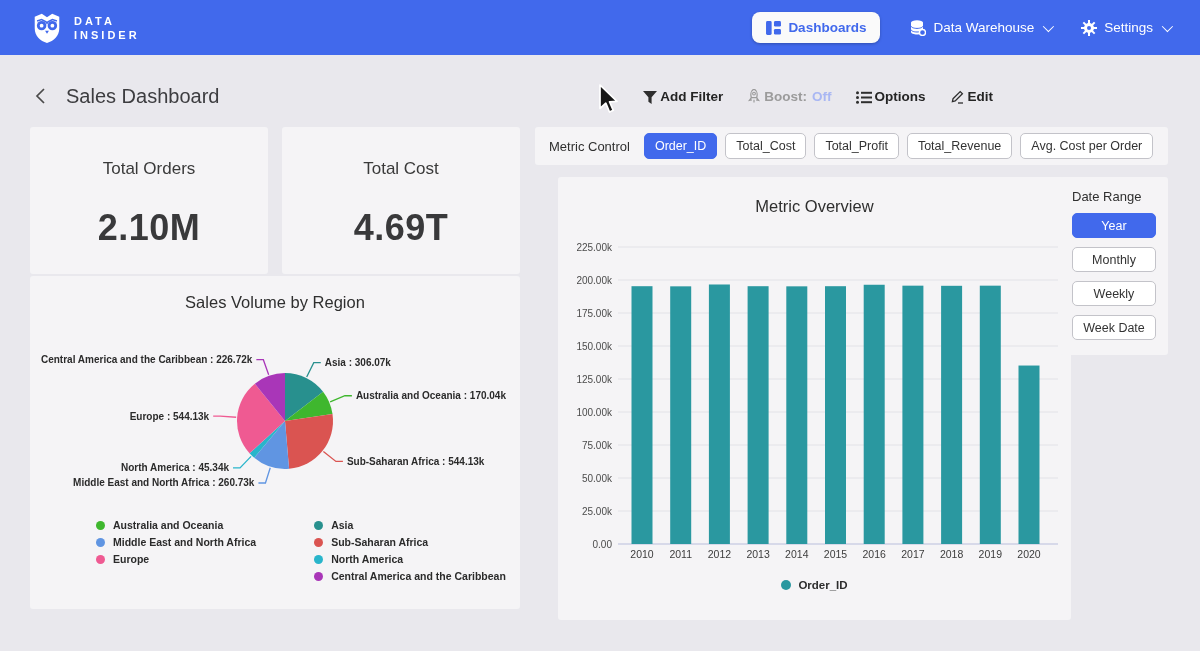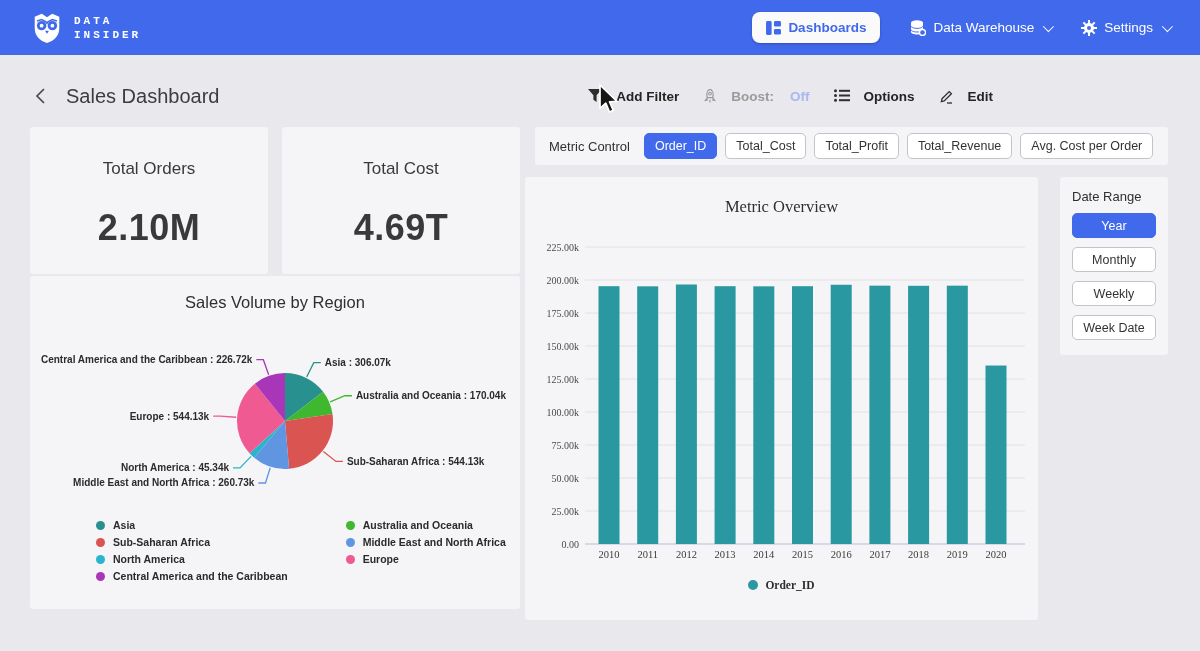--- a/index.html
+++ b/index.html
@@ -3,38 +3,38 @@
 <meta charset="utf-8">
 <style>
   * { margin:0; padding:0; box-sizing:border-box; }
   html,body { width:1200px; height:651px; overflow:hidden; }
   body { font-family:"Liberation Sans", sans-serif; background:#e9e8ed; position:relative; }
 
   
   .navbar { position:absolute; top:0; left:0; width:1200px; height:55px;
             background:#4169ec; display:flex; align-items:center;
             justify-content:space-between; padding:0 30px; }
-  .brand { display:flex; align-items:center; gap:10px;font-family:Liberation Mono, monospace; }
+  .brand { display:flex; align-items:center; gap:10px; }
   .brand-text { color:#fff; font-size:11px; font-weight:700; letter-spacing:3px; line-height:14px; }
   .nav-right { display:flex; align-items:center; gap:30px; }
   .nav-item { display:flex; align-items:center; gap:7px; color:#fff; font-size:13.5px;
               font-weight:500; cursor:pointer; }
   .nav-pill { background:#fafafa; color:#4169ec; border-radius:8px; padding:8px 14px;
               font-weight:700; box-shadow:0 1px 3px rgba(0,0,0,.25); }
   .chev { display:inline-block; width:8px; height:8px; border-right:1.6px solid #fff;
           border-bottom:1.6px solid #fff; transform:rotate(45deg) translateY(-2px); margin-left:2px; }
 
   
   .subheader { position:absolute; top:55px; left:0; width:1025px; height:66px;
                display:flex; align-items:center; padding:16px 32px 0 30px; }
   .back-btn { width:22px; height:22px; display:flex; align-items:center; justify-content:center;
               cursor:pointer; margin-right:14px; }
   .page-title { font-size:20px; color:#3d3d40; font-weight:500; }
   .header-actions { margin-left:auto; display:flex; align-items:center; gap:24px; }
-  .action { display:flex; align-items:flex-start; gap:14px; font-size:13.5px; font-weight:600;
+  .action { display:flex; align-items:flex-end; gap:3px; font-size:13.5px; font-weight:600;
             color:#242424; cursor:pointer; }
   .action.muted { color:#9b9b9b; cursor:default; }
   .boost-off { color:#a9b7f3; margin-left:2px; }
 
   
   .card { position:absolute; background:#f5f4f6; border-radius:3px; }
 
   .kpi-row { position:absolute; top:127px; left:30px; width:490px; height:147px;
              display:flex; gap:14px; }
   .kpi-card { flex:1; background:#f5f4f6; border-radius:3px; text-align:center; padding-top:32px; }
@@ -44,21 +44,21 @@
   
   .metric-bar { position:absolute; top:127px; left:535px; width:633px; height:38px;
                 background:#f5f4f6; border-radius:3px; display:flex; align-items:center;
                 padding-left:14px; gap:8px; }
   .metric-label { font-size:13px; color:#2f2f2f; margin-right:6px; }
   .chip { font-size:12.5px; color:#333; background:#fff; border:1px solid #c3c3c9;
           border-radius:5px; padding:5px 10px; cursor:pointer; white-space:nowrap; }
   .chip.active { background:#4169ec; border-color:#4169ec; color:#fff; }
 
   
-  .chart-card { top:177px; left:525px; width:513px; height:443px;font-family:Liberation Serif, serif; }
+  .chart-card { top:177px; left:558px; width:513px; height:443px; }
   .chart-title { text-align:center; font-size:16.5px; font-weight:500; color:#2f2f2f; padding-top:20px; }
   .bar-svg { position:absolute; top:50px; left:0; }
   .tick-label { font-size:10px; fill:#4b4b4b; }
   .x-label { font-size:10.5px; fill:#3c3c3c; }
   .chart-legend { position:absolute; left:0; right:0; top:402px; display:flex;
                   justify-content:center; align-items:center; gap:7px; }
   .legend-dot { width:10px; height:10px; border-radius:50%; }
   .legend-text { font-size:11.5px; font-weight:700; color:#2d2d2d; }
 
   
@@ -282,50 +282,50 @@
       <polyline points="221.09499542010025,180.37584860377171 210.0239735164595,191.9271461070441 203.0239735164595,191.9271461070441" fill="none" stroke="#29b5cb" stroke-width="1.3"></polyline>
       <text x="199.0239735164595" y="195.4271461070441" text-anchor="end" class="pie-label">North America : 45.34k</text>
       <path d="M255,145 L219.51161888351697,177.31988251419318 A48,48 0 0 1 224.84544012980916,107.6542837927149 Z" fill="#ef5a92"></path>
       <polyline points="206.14298879639625,141.25935082493197 190.18967901562766,140.03791435960363 183.18967901562766,140.03791435960363" fill="none" stroke="#ef5a92" stroke-width="1.3"></polyline>
       <text x="179.18967901562766" y="143.53791435960363" text-anchor="end" class="pie-label">Europe : 544.13k</text>
       <path d="M255,145 L224.84544012980916,107.6542837927149 A48,48 0 0 1 255,97 Z" fill="#a936b8"></path>
       <polyline points="238.67615005763918,98.79900517240688 233.34591334176625,83.71296604502953 226.34591334176625,83.71296604502953" fill="none" stroke="#a936b8" stroke-width="1.3"></polyline>
       <text x="222.34591334176625" y="87.21296604502953" text-anchor="end" class="pie-label">Central America and the Caribbean : 226.72k</text>
     </svg>
   <div class="pie-legend">
+    <div class="pl-col" id="pie-legend-col2">
+        <div class="pl-item">
+          <span class="pl-dot" style="background: rgb(63, 183, 46);"></span>
+          <span class="pl-text">Australia and Oceania</span>
+        </div>
+        <div class="pl-item">
+          <span class="pl-dot" style="background: rgb(96, 149, 226);"></span>
+          <span class="pl-text">Middle East and North Africa</span>
+        </div>
+        <div class="pl-item">
+          <span class="pl-dot" style="background: rgb(239, 90, 146);"></span>
+          <span class="pl-text">Europe</span>
+        </div>
+      </div>
     <div class="pl-col" id="pie-legend-col1">
         <div class="pl-item">
           <span class="pl-dot" style="background: rgb(40, 144, 142);"></span>
           <span class="pl-text">Asia</span>
         </div>
         <div class="pl-item">
           <span class="pl-dot" style="background: rgb(218, 84, 81);"></span>
           <span class="pl-text">Sub-Saharan Africa</span>
         </div>
         <div class="pl-item">
           <span class="pl-dot" style="background: rgb(41, 181, 203);"></span>
           <span class="pl-text">North America</span>
         </div>
         <div class="pl-item">
           <span class="pl-dot" style="background: rgb(169, 54, 184);"></span>
           <span class="pl-text">Central America and the Caribbean</span>
-        </div>
-      </div>
-    <div class="pl-col" id="pie-legend-col2">
-        <div class="pl-item">
-          <span class="pl-dot" style="background: rgb(63, 183, 46);"></span>
-          <span class="pl-text">Australia and Oceania</span>
-        </div>
-        <div class="pl-item">
-          <span class="pl-dot" style="background: rgb(96, 149, 226);"></span>
-          <span class="pl-text">Middle East and North Africa</span>
-        </div>
-        <div class="pl-item">
-          <span class="pl-dot" style="background: rgb(239, 90, 146);"></span>
-          <span class="pl-text">Europe</span>
         </div>
       </div>
   </div>
 </div>
 
 <div class="cursor">
   <svg width="24" height="32" viewBox="0 0 24 32">
     <path d="M2 1 L2 24.5 L7.8 19.2 L11.5 28 L15.3 26.3 L11.6 17.8 L19 17.4 Z" fill="#161616" stroke="#ffffff" stroke-width="1.7" stroke-linejoin="round"></path>
   </svg>
 </div>

